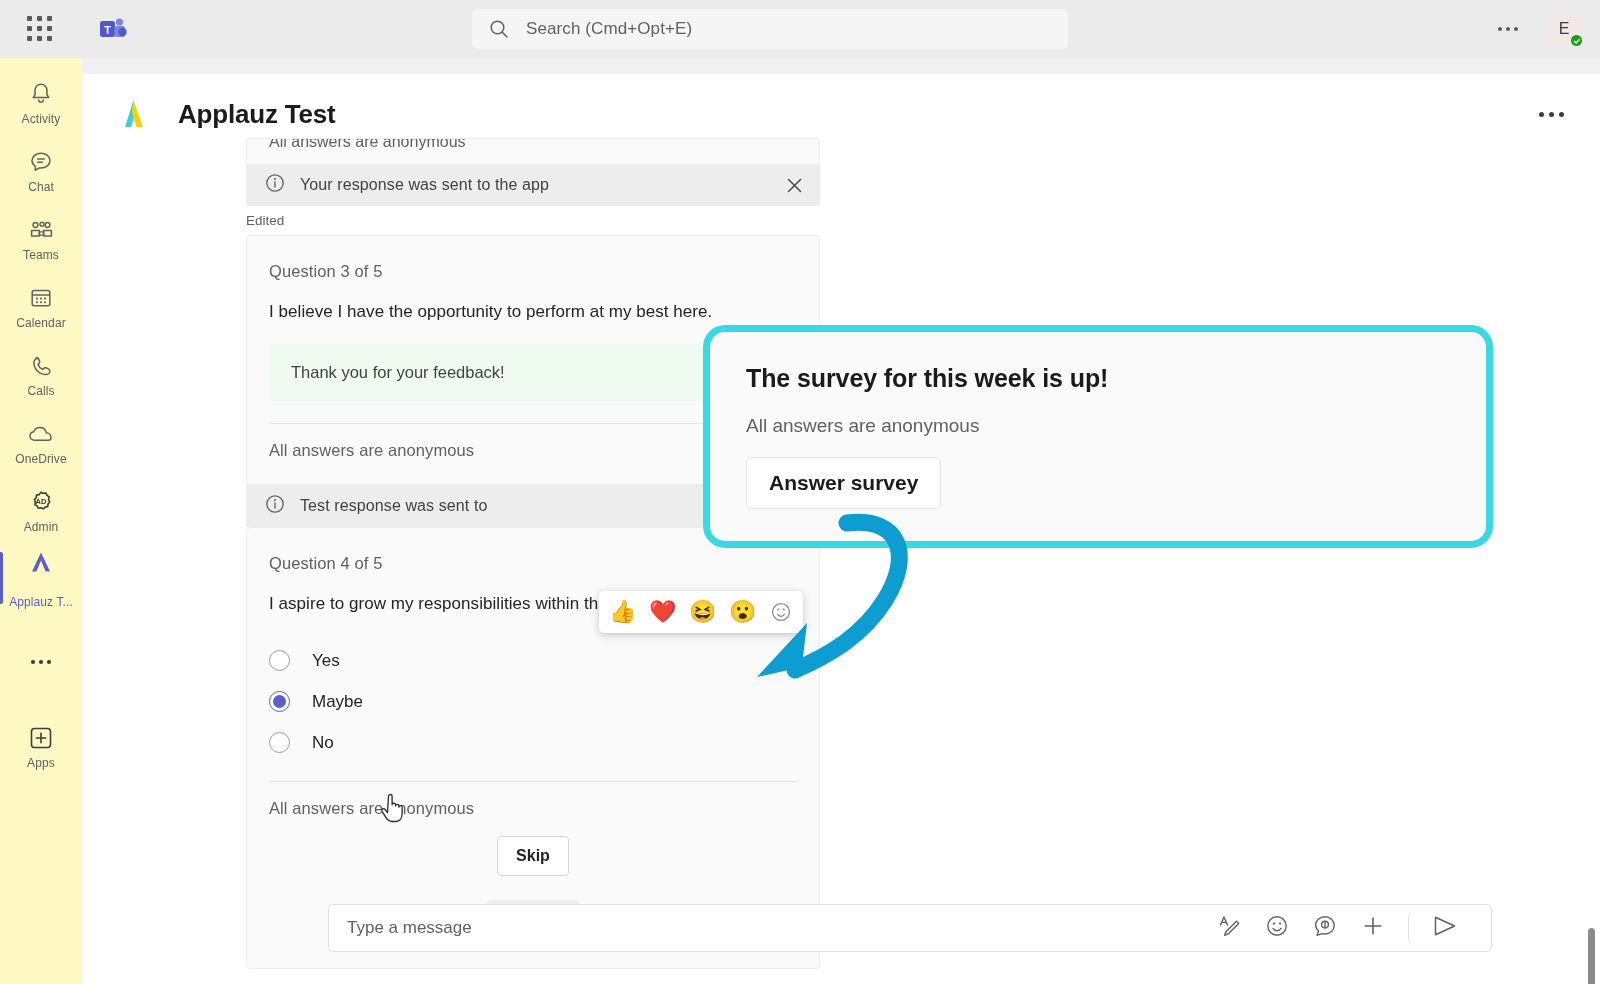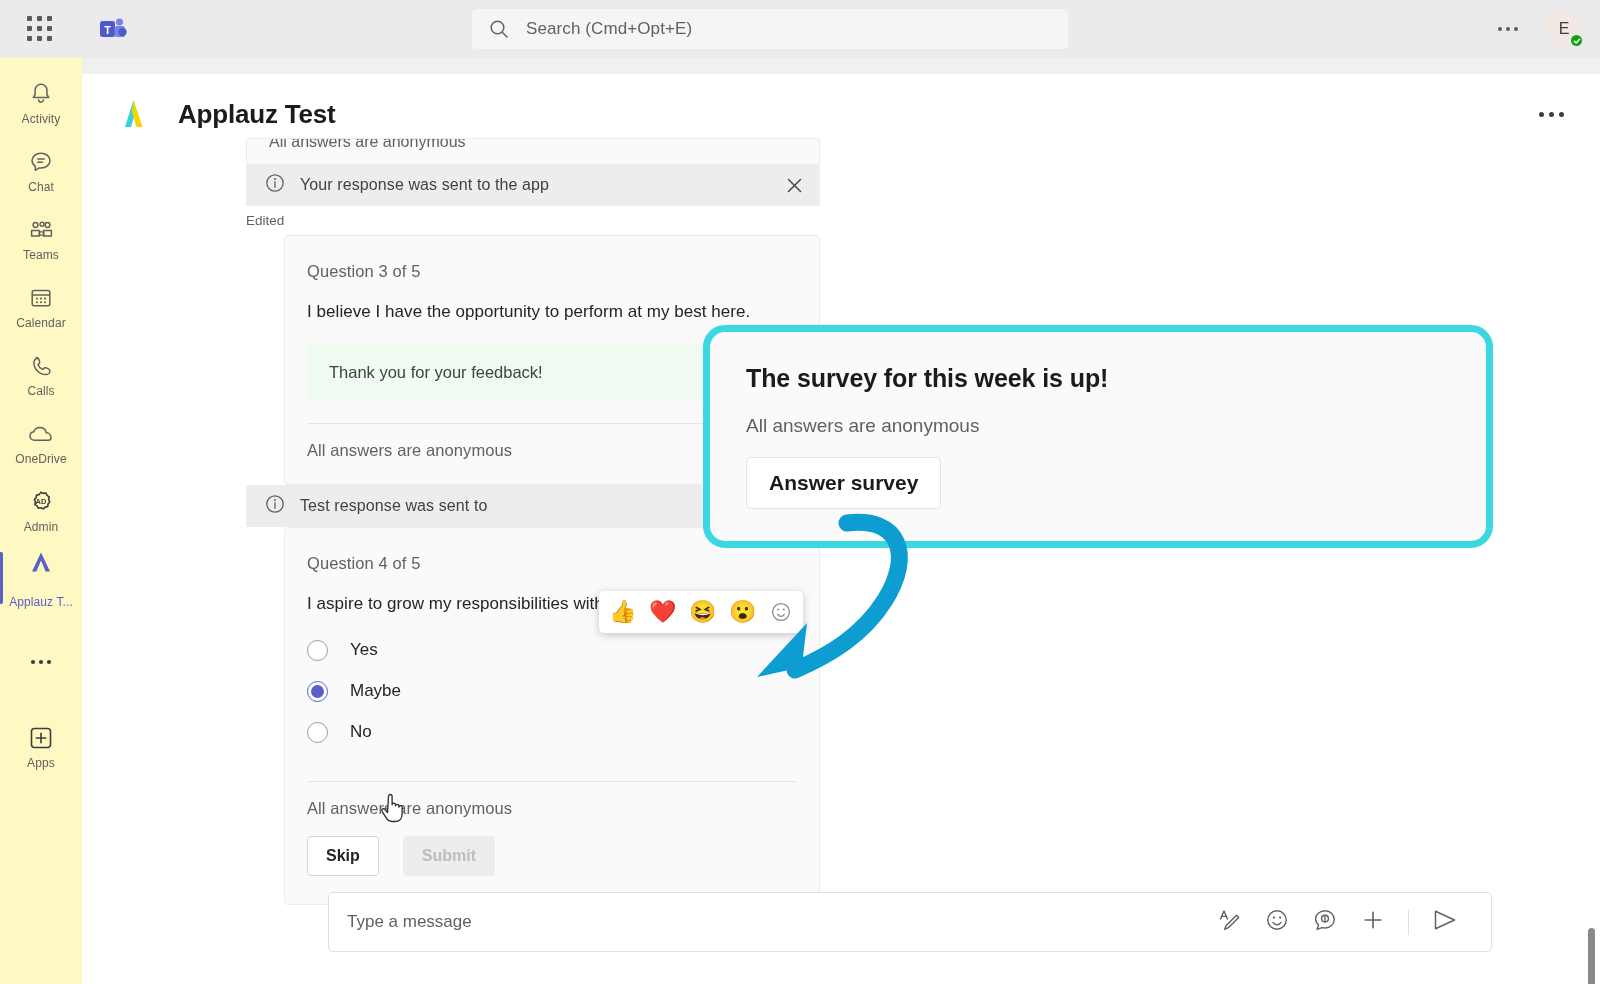--- a/index.html
+++ b/index.html
@@ -227,21 +227,20 @@
     font-size: 13.5px;
     color: #616161;
     padding: 7px 0 7px 0;
   }
 
   .q-card {
     background: #fafafa;
     border: 1px solid #ececec;
     border-radius: 4px;
     padding: 26px 22px 8px 22px;
-    margin-left: 38px;
   }
   .q-num {
     font-size: 16.5px;
     color: #616161;
     margin-bottom: 21px;
     letter-spacing: .1px;
   }
   .q-text {
     font-size: 17px;
     color: #242424;
@@ -262,21 +261,21 @@
     font-size: 16.5px;
     color: #616161;
     padding: 17px 0 16px 0;
     letter-spacing: .1px;
   }
 
   .q-card.q4 { padding-bottom: 28px; }
   .radios { margin-top: 26px; }
   .radio-row {
     display: flex;
-    align-items: flex-start;
+    align-items: center;
     height: 41px;
     gap: 22px;
   }
   .radio {
     width: 21px; height: 21px;
     border-radius: 50%;
     border: 1.6px solid #9a9a9a;
     background: #fff;
     flex: none;
     display: flex; align-items: center; justify-content: center;
@@ -296,20 +295,21 @@
     font-size: 17px;
     color: #242424;
   }
   .q4 .divider { margin-top: 18px; }
 
   .btn-row {
     display: flex;
     gap: 24px;
     align-items: center;
     margin-top: 2px;
+    flex-direction: column;
   }
   .btn {
     height: 40px;
     min-width: 70px;
     padding: 0 18px;
     border-radius: 4px;
     font-size: 16px;
     font-weight: bold;
     display: flex; align-items: center; justify-content: center;
   }
@@ -344,21 +344,21 @@
   }
   .reactions .rx { width: 24px; text-align: center; }
   .reactions .rx-more { width: 24px; display:flex; align-items:center; justify-content:center; }
 
   
   .compose {
     position: absolute;
     left: 246px;
     bottom: 32px;
     width: 1164px;
-    height: 60px;
+    height: 48px;
     background: #ffffff;
     border: 1px solid #e0e0e0;
     border-radius: 5px;
     display: flex;
     align-items: center;
     padding: 0 32px 0 18px;
   }
   .compose-placeholder {
     font-size: 17px;
     color: #616161;

